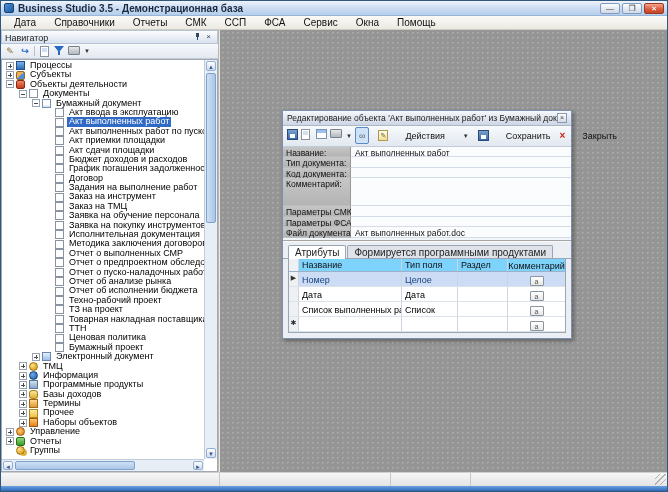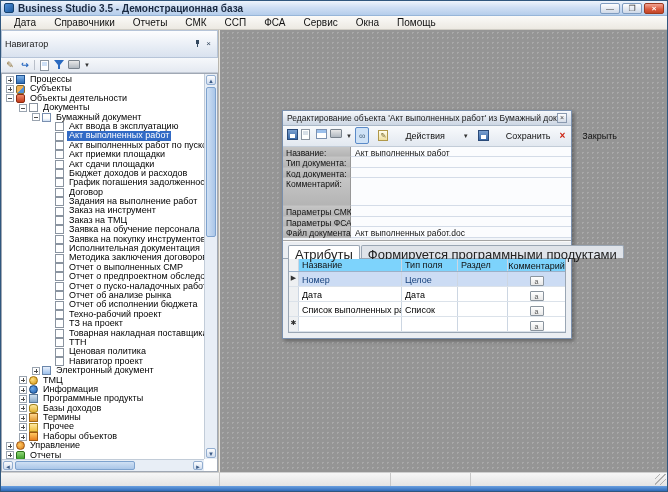--- a/index.html
+++ b/index.html
@@ -19,22 +19,22 @@
   .wbtn.close { background:linear-gradient(#f2a492,#d9583b 60%,#c14528); border-color:#9c3a20; color:#fff; font-weight:bold; }
 
   
   .menubar { position:absolute; left:0; top:15px; right:0; height:14px; background:linear-gradient(#fbfaf8,#ece9e2);
     border-bottom:1px solid #cfccc4; display:flex; align-items:center; padding-left:4px; }
   .menu-item { font-size:10px; color:#111; padding:0 9px; line-height:14px; white-space:nowrap; }
 
   
   .navigator { position:absolute; left:0; top:29px; width:218px; bottom:19px;
     background:#ece9e2; border-right:1px solid #b9b6ae; display:flex; flex-direction:column; }
-  .nav-header { height:28px; background:linear-gradient(#fdfdfe,#d9e2ef); border:1px solid #b6c4d8;
-    display:flex; align-items:center; padding:0 3px; }
+  .nav-header { height:14px; background:linear-gradient(#fdfdfe,#d9e2ef); border:1px solid #b6c4d8;
+    display:flex; align-items:flex-end; padding:0 3px; }
   .nav-header .caption { font-size:9px; color:#222; flex:1; }
   .nav-hbtn { width:11px; height:11px; font-size:8px; line-height:10px; text-align:center; color:#33475e; }
   .nav-toolbar { height:15px; background:linear-gradient(#f6f8fb,#e4e9f1); border-bottom:1px solid #c4cbd6;
     display:flex; align-items:center; gap:3px; padding:0 3px; }
   .tb-ico { width:12px; height:11px; font-size:9px; line-height:11px; text-align:center; }
   .tb-sep { width:1px; height:10px; background:#b9bfc9; }
   .caret { font-size:6px; color:#333; margin-left:1px; }
 
   
   .tree-wrap { position:relative; flex:1; background:#fff; border:1px solid #a0a8b4; overflow:hidden; }
@@ -113,21 +113,21 @@
   .frow { display:flex; flex:none; height:10.5px; }
   .frow.tall { height:28px; }
   .flabel { width:68px; background:linear-gradient(#c6c6c6,#b4b4b4); border-right:1px solid #979797;
     border-bottom:1px solid #bcbcbc; font-size:8.5px; color:#111; padding:1px 0 0 3px; white-space:nowrap; }
   .fvalue { flex:1; background:#fbfcfe; border-bottom:1px solid #d4dce8; font-size:8.5px; color:#111;
     padding:1px 0 0 4px; white-space:nowrap; overflow:hidden; }
 
   
   .tabstrip { height:14px; margin-top:3px; display:flex; align-items:flex-end; padding-left:5px; gap:1px;
     border-bottom:1px solid #9aa6b4; background:#ebeef2; }
-  .tab { font-size:13px; padding:1px 6px 1px 6px; color:#222; white-space:nowrap; border:1px solid #9aa6b4;
+  .tab { font-size:10px; padding:1px 6px 1px 6px; color:#222; white-space:nowrap; border:1px solid #9aa6b4;
     border-bottom:none; border-radius:2px 2px 0 0; background:#dfe3e9; height:13px; }
   .tab.active { background:#fff; font-weight:normal; position:relative; top:1px; height:14px; }
 
   
   .dlg-table { flex:1; margin:0 5px 5px 5px; background:#fff; border:1px solid #9aa6b4; border-top:none;
     display:flex; flex-direction:column; font-size:9px; }
   .thead { display:flex; height:13px; background:#7dd3fc; border-bottom:1px solid #9cb0c8; }
   .thead .cell { color:#111; }
   .cell { padding:1px 3px 0 3px; border-right:1px solid #ccd6e2; white-space:nowrap; overflow:hidden; }
   .c-marker { width:10px; flex:none; background:#eef0f2; border-right:1px solid #ccd6e2;
@@ -389,21 +389,21 @@
           <div class="trow">
             <span class="tindent" style="width: 43px;"></span>
             <span class="texp-none"></span>
             <span class="ticon" data-icon="document-icon"></span>
             <span class="tlabel">Ценовая политика</span>
           </div>
           <div class="trow">
             <span class="tindent" style="width: 43px;"></span>
             <span class="texp-none"></span>
             <span class="ticon" data-icon="document-icon"></span>
-            <span class="tlabel">Навигатор проект</span>
+            <span class="tlabel">Бумажный проект</span>
           </div>
           <div class="trow">
             <span class="tindent" style="width: 30px;"></span>
             <span class="texp plus"></span>
             <span class="ticon" data-icon="electronic-document-icon"></span>
             <span class="tlabel">Электронный документ</span>
           </div>
           <div class="trow">
             <span class="tindent" style="width: 17px;"></span>
             <span class="texp plus"></span>

